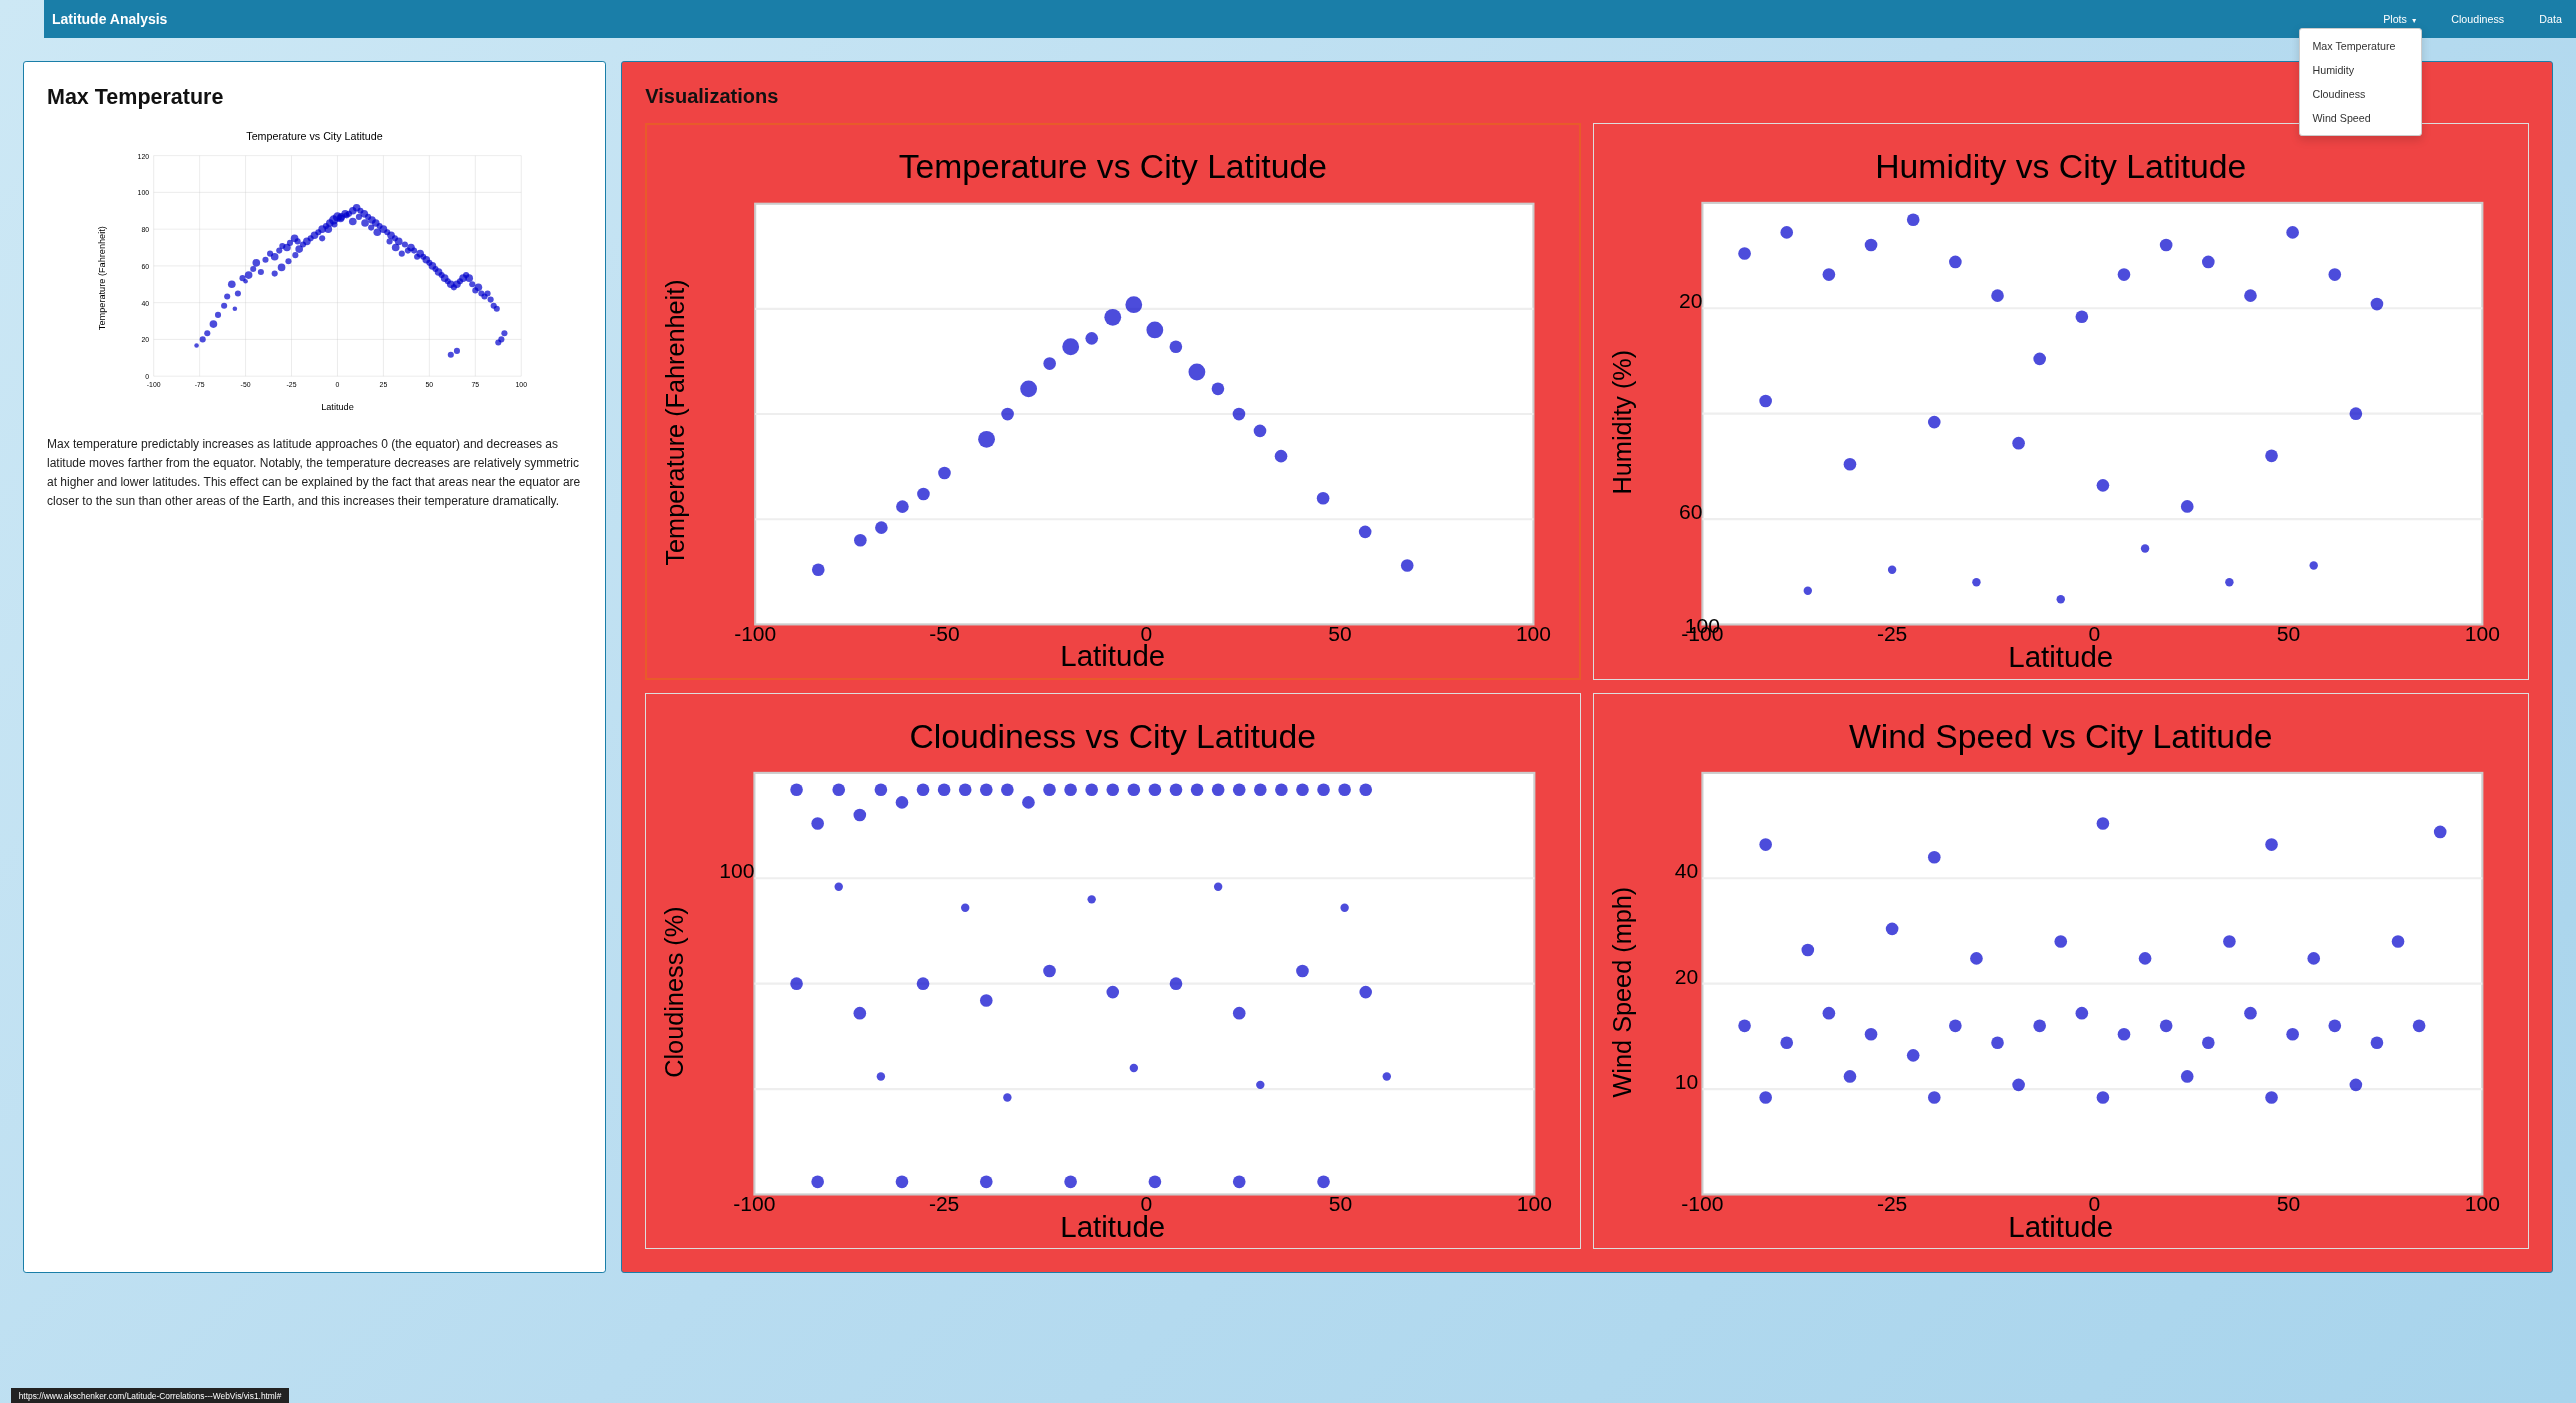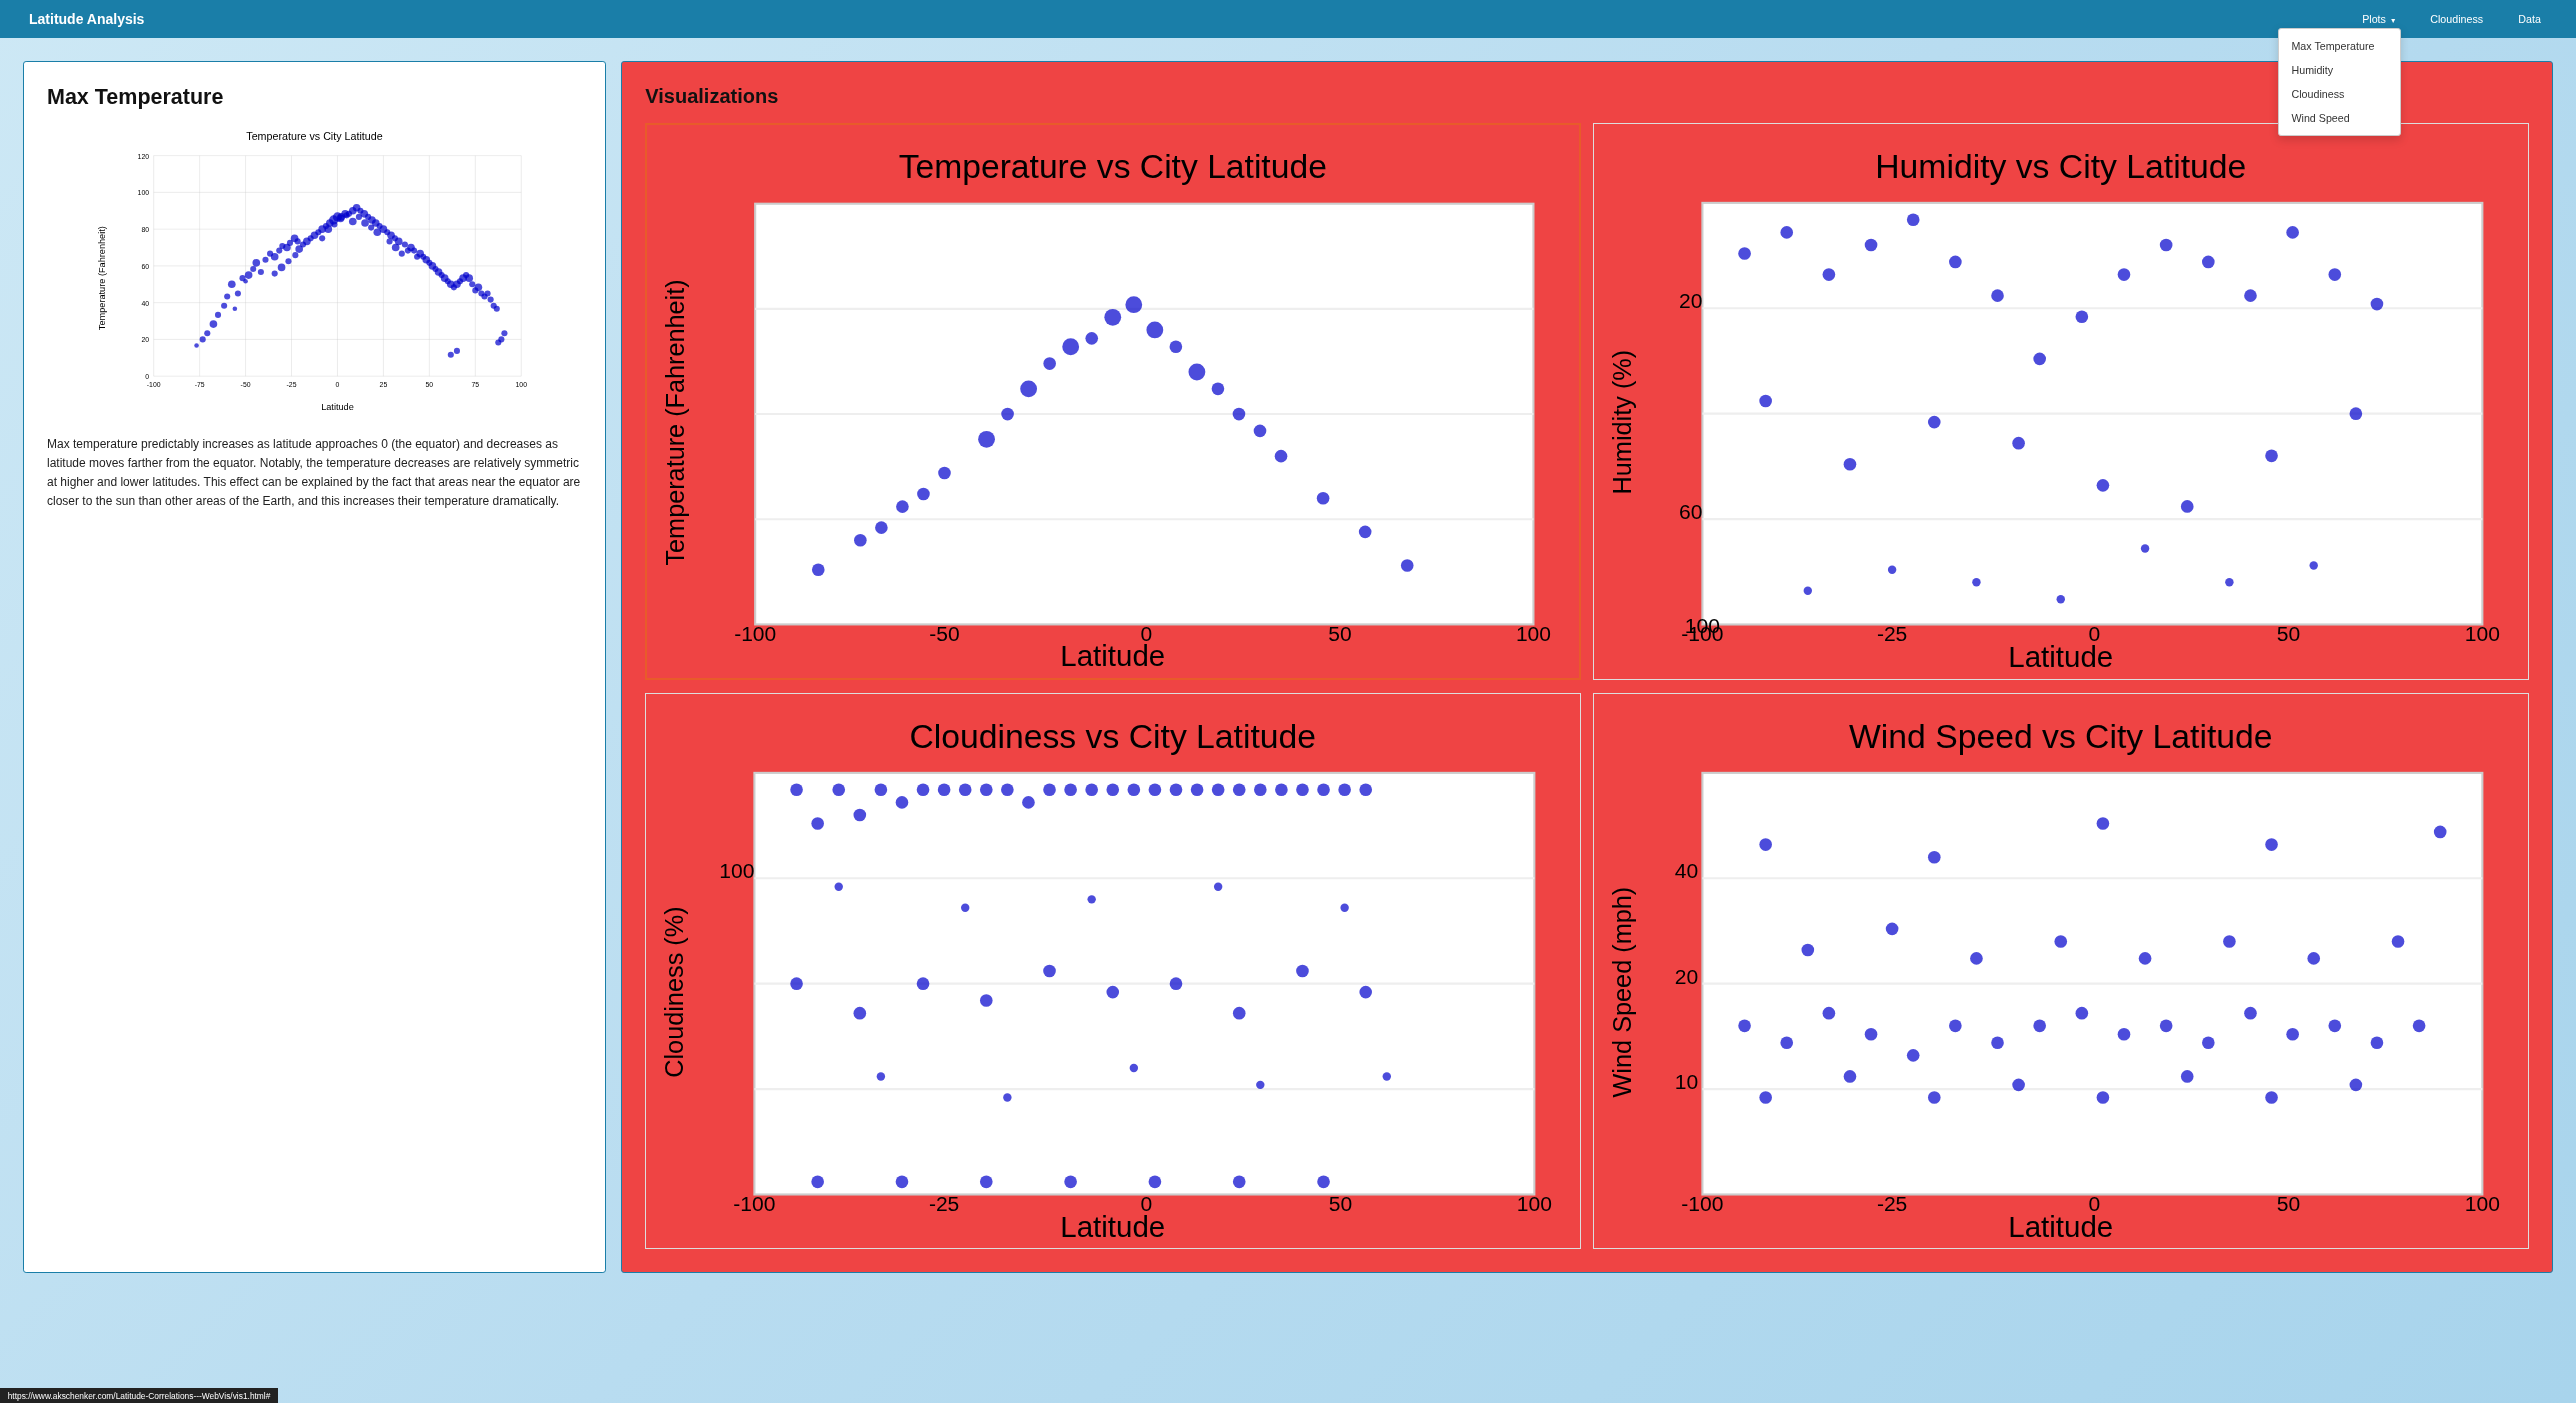--- a/index.html
+++ b/index.html
@@ -19,22 +19,23 @@
     }
 
     
     .navbar {
       position: relative;
       z-index: 100;
       background-color: #1a7ea8;
       color: white;
       display: flex;
       align-items: center;
-      padding: 0 29px;
+      padding: 0 8px;
       height: 38px;
+      margin-left: 44px;
     }
     .navbar-brand {
       font-size: 14px;
       font-weight: bold;
       color: white;
       flex: 1;
     }
     .navbar-nav {
       display: flex;
       align-items: center;
@@ -136,21 +137,21 @@
     }
     .viz-item img, .viz-item svg {
       width: 100%;
       display: block;
     }
 
     
     .statusbar {
       position: fixed;
       bottom: 0;
-      left: 0;
+      left: 11px;
       background: #222;
       color: #fff;
       font-size: 8.4px;
       padding: 2.3px 7.7px;
       z-index: 200;
       max-width: 383px;
       white-space: nowrap;
     }
   </style>
 </head>

